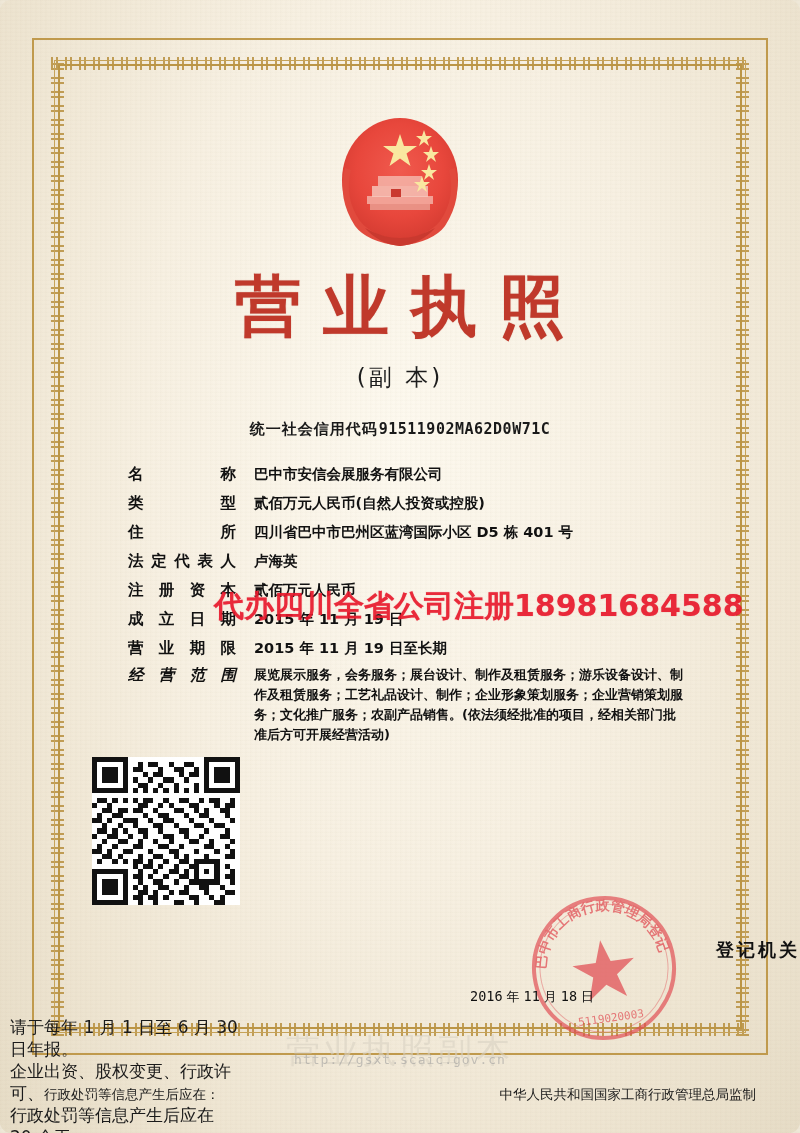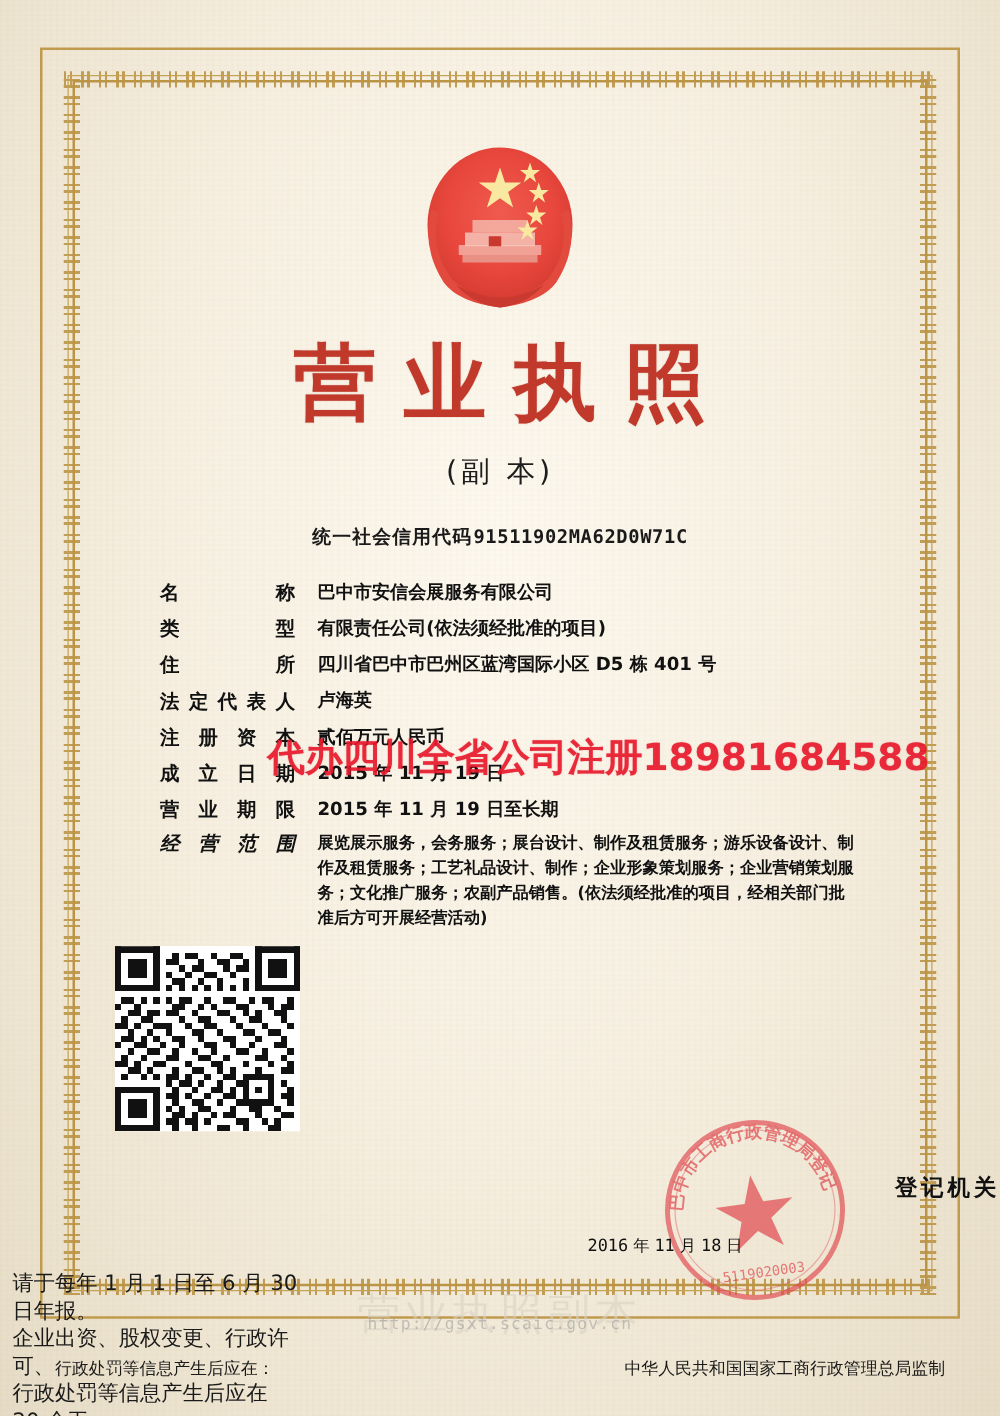--- a/index.html
+++ b/index.html
@@ -14,20 +14,21 @@
     overflow: hidden;
     position: relative;
   }
 
   
   #page {
     position: absolute;
     inset: 0;
     background:
       radial-gradient(ellipse at 50% 38%, #fdf9ef 0%, #f7f0e2 45%, #efe6d3 75%, #e6dcc6 100%);
+    border-radius: 11px;
   }
   #paper-noise {
     position: absolute;
     inset: 0;
     background-image:
       repeating-linear-gradient(0deg, rgba(160,140,100,0.035) 0px, rgba(160,140,100,0.0) 2px, rgba(160,140,100,0.0) 4px),
       repeating-linear-gradient(90deg, rgba(160,140,100,0.03) 0px, rgba(160,140,100,0.0) 3px, rgba(160,140,100,0.0) 5px);
     pointer-events: none;
   }
 
@@ -347,21 +348,21 @@
 
   <div id="fields">
     <div class="field-row">
       <div class="field-label">名称</div>
       <div class="field-sep"></div>
       <div class="field-value">巴中市安信会展服务有限公司</div>
     </div>
     <div class="field-row">
       <div class="field-label">类型</div>
       <div class="field-sep"></div>
-      <div class="field-value">有限责任公司(依法须经批准的项目)</div>
+      <div class="field-value">贰佰万元人民币(自然人投资或控股)</div>
     </div>
     <div class="field-row">
       <div class="field-label">住所</div>
       <div class="field-sep"></div>
       <div class="field-value">四川省巴中市巴州区蓝湾国际小区 D5 栋 401 号</div>
     </div>
     <div class="field-row">
       <div class="field-label">法定代表人</div>
       <div class="field-sep"></div>
       <div class="field-value">卢海英</div>

